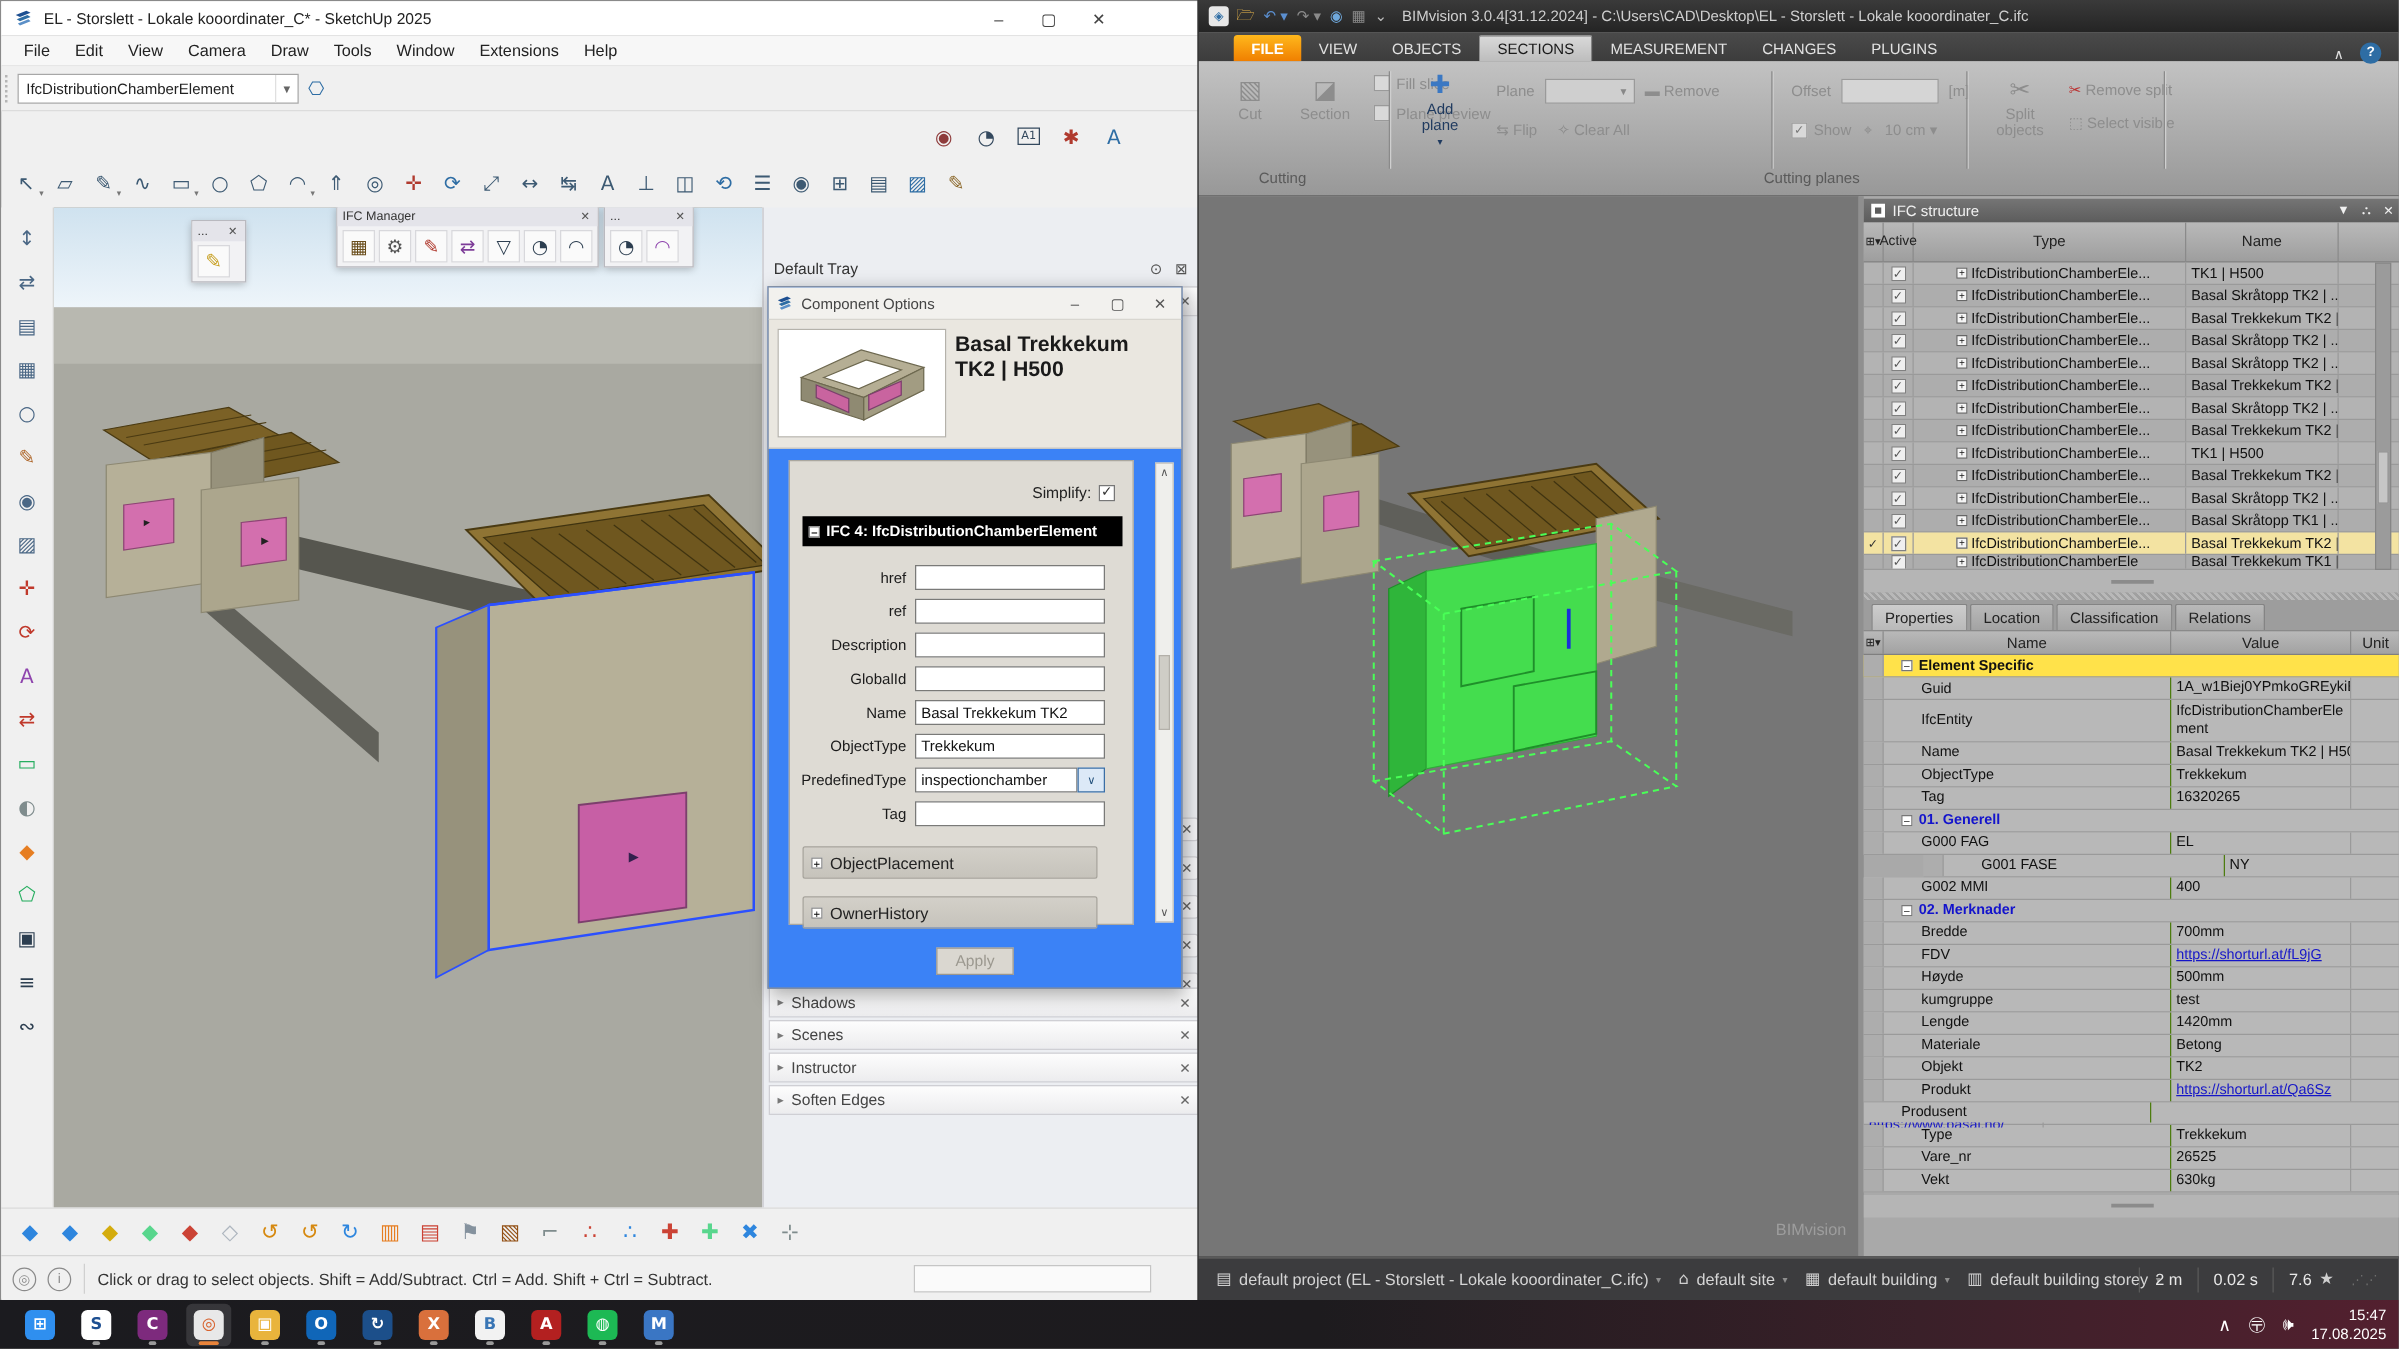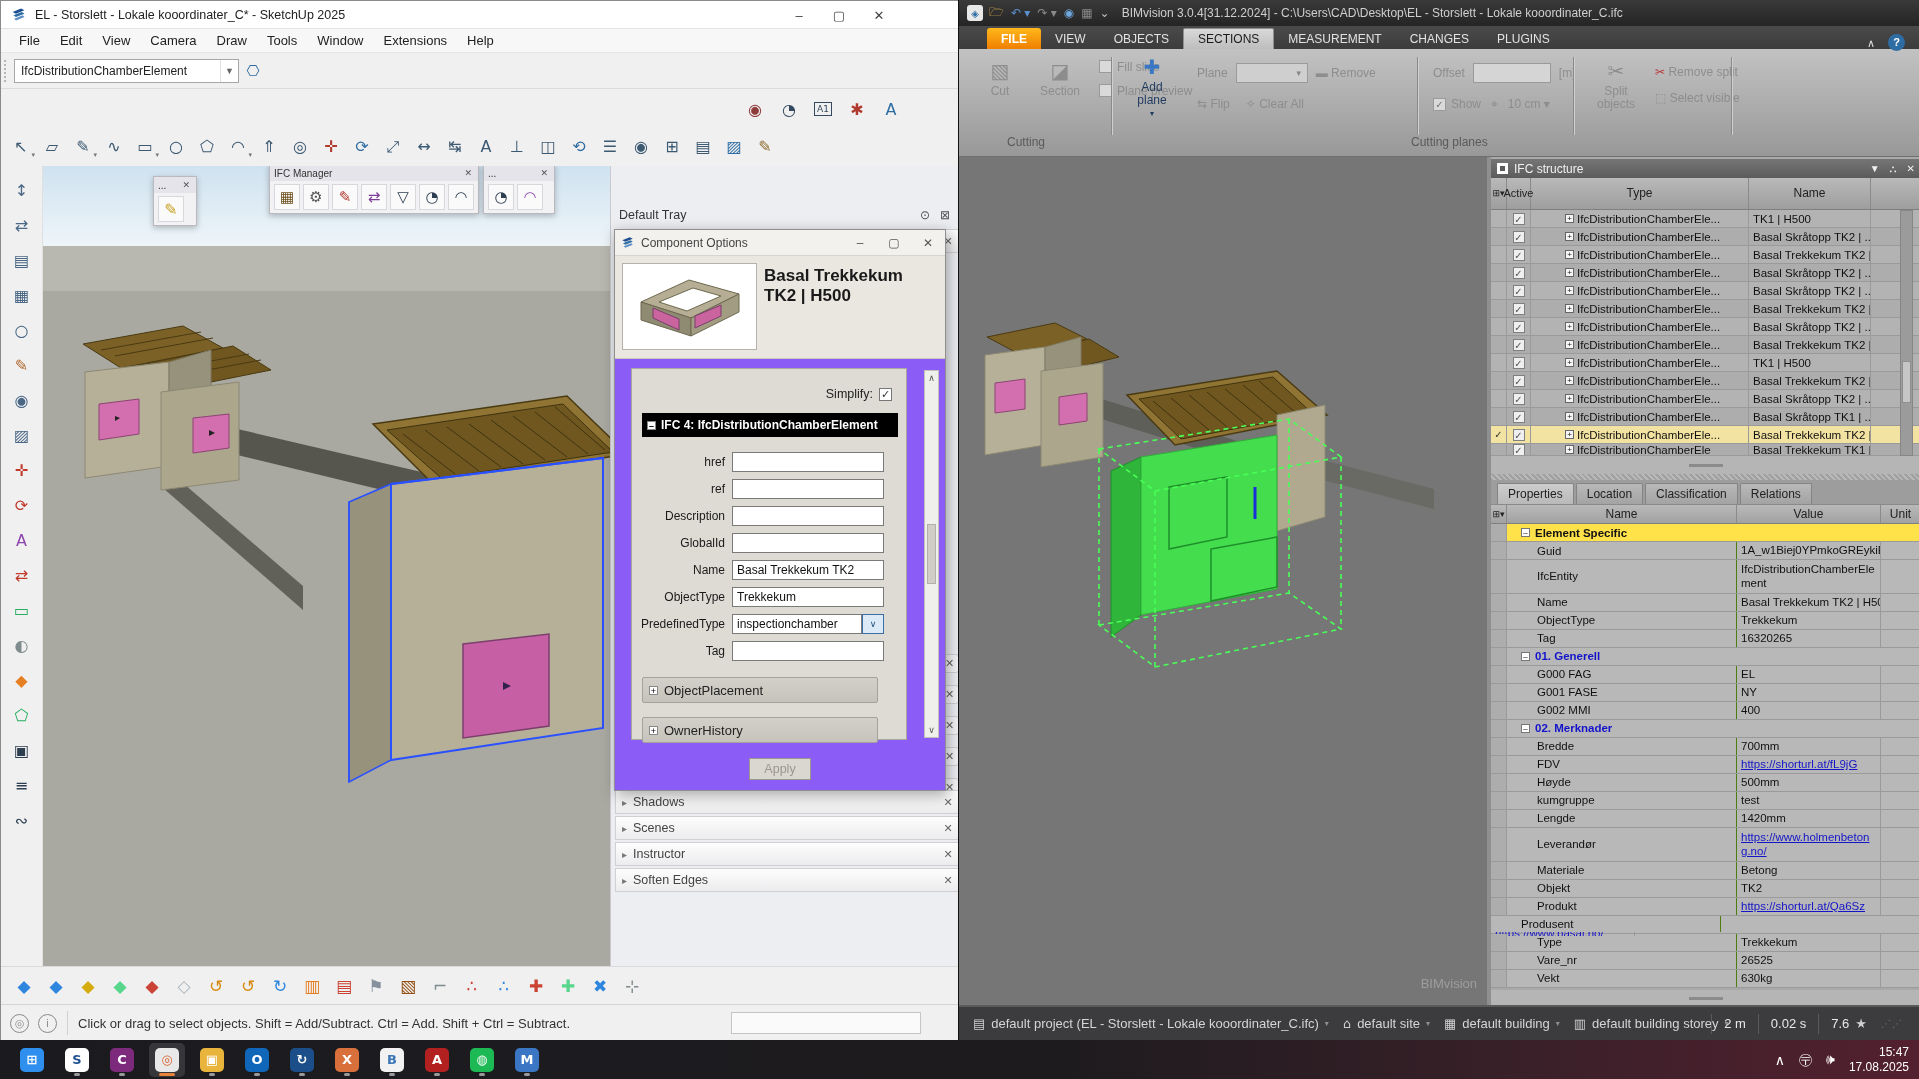--- a/index.html
+++ b/index.html
@@ -45,21 +45,21 @@
   .tray-title .t { flex:1; }
   .tray-title .ic { color:#555; font-size:12px; padding:0 5px; }
   .tray-sec { height:24px; margin:1px 4px 2px 4px; background:linear-gradient(#fdfdfd,#ececee); border:1px solid #cfcfd4; display:flex; align-items:center; font-size:12.5px; color:#444; }
   .tray-sec .car { color:#777; font-size:10px; padding:0 6px; }
   .tray-sec .lb { flex:1; }
   .tray-sec .x { width:20px; text-align:center; color:#666; font-size:11px; }
   .tray-xcol { position:absolute; right:4px; display:flex; flex-direction:column; gap:12px; }
   .tray-xcol .xb { width:19px; height:19px; background:#f4f4f6; border:1px solid #cfcfd4; color:#666; font-size:11px; display:flex; align-items:center; justify-content:center; border-radius:3px; }
 
   
-  #comp-options { left:613px; top:228px; width:332px; height:562px; background:#8b5cf6; border:1px solid #8f8f8f; box-shadow:2px 4px 14px rgba(0,0,0,.35); }
+  #comp-options { left:613px; top:228px; width:332px; height:562px; background:#3b82f6; border:1px solid #8f8f8f; box-shadow:2px 4px 14px rgba(0,0,0,.35); }
   .co-titlebar { height:26px; background:#f2f1ee; display:flex; align-items:center; border-bottom:1px solid #d8d6d0; }
   .co-title { flex:1; font-size:12px; color:#444; padding-left:6px; }
   .co-btn { width:34px; text-align:center; color:#555; font-size:12px; }
   .co-header { height:103px; background:#eae7e0; display:flex; border-bottom:1px solid #c9c6bf; }
   .co-thumb { width:135px; height:87px; background:#fff; border:1px solid #b5b2aa; margin:7px; }
   .co-name { font-size:17px; font-weight:bold; color:#1a1a1a; line-height:1.15; padding-top:10px; }
   .co-form { position:absolute; left:16px; top:138px; width:276px; height:372px; background:#dedbd4; border:1px solid #aaa79f; }
   .co-scroll { position:absolute; right:6px; top:140px; width:15px; height:368px; background:#efefec; border:1px solid #c4c1ba; display:flex; flex-direction:column; align-items:center; justify-content:space-between; font-size:9px; color:#555; padding:2px 0; }
   .co-scroll .thumbbar { width:9px; height:60px; background:#cfcdc6; border:1px solid #b3b0a9; }
   .co-simplify { position:absolute; right:14px; top:18px; display:flex; align-items:center; gap:6px; font-size:12.5px; color:#222; }
@@ -1113,21 +1113,21 @@
             <div class="pr-name"><span class="pr-minusbox">–</span>01. Generell</div>
           </div>
           <div class="prop-row" style="height: 18px;">
             <div class="pr-ic"></div>
             <div class="pr-name">G000 FAG</div>
             <div class="pr-val" style="white-space: nowrap; overflow: hidden;">
               <span>EL</span>
             </div>
             <div class="pr-unit"></div>
           </div>
-          <div class="prop-row" style="height: 18px;">
+          <div class="prop-row" style="height: 18px; margin-left: 48px;">
             <div class="pr-ic"></div>
             <div class="pr-name">G001 FASE</div>
             <div class="pr-val" style="white-space: nowrap; overflow: hidden;">
               <span>NY</span>
             </div>
             <div class="pr-unit"></div>
           </div>
           <div class="prop-row" style="height: 18px;">
             <div class="pr-ic"></div>
             <div class="pr-name">G002 MMI</div>
@@ -1170,28 +1170,20 @@
             <div class="pr-val" style="white-space: nowrap; overflow: hidden;">
               <span>test</span>
             </div>
             <div class="pr-unit"></div>
           </div>
           <div class="prop-row" style="height: 18px;">
             <div class="pr-ic"></div>
             <div class="pr-name">Lengde</div>
             <div class="pr-val" style="white-space: nowrap; overflow: hidden;">
               <span>1420mm</span>
-            </div>
-            <div class="pr-unit"></div>
-          </div>
-          <div class="prop-row">
-            <div class="pr-ic"></div>
-            <div class="pr-name">Leverandør</div>
-            <div class="pr-val">
-              <span class="linkv">https://www.holmenbetong.no/</span>
             </div>
             <div class="pr-unit"></div>
           </div>
           <div class="prop-row" style="height: 18px;">
             <div class="pr-ic"></div>
             <div class="pr-name">Materiale</div>
             <div class="pr-val" style="white-space: nowrap; overflow: hidden;">
               <span>Betong</span>
             </div>
             <div class="pr-unit"></div>

